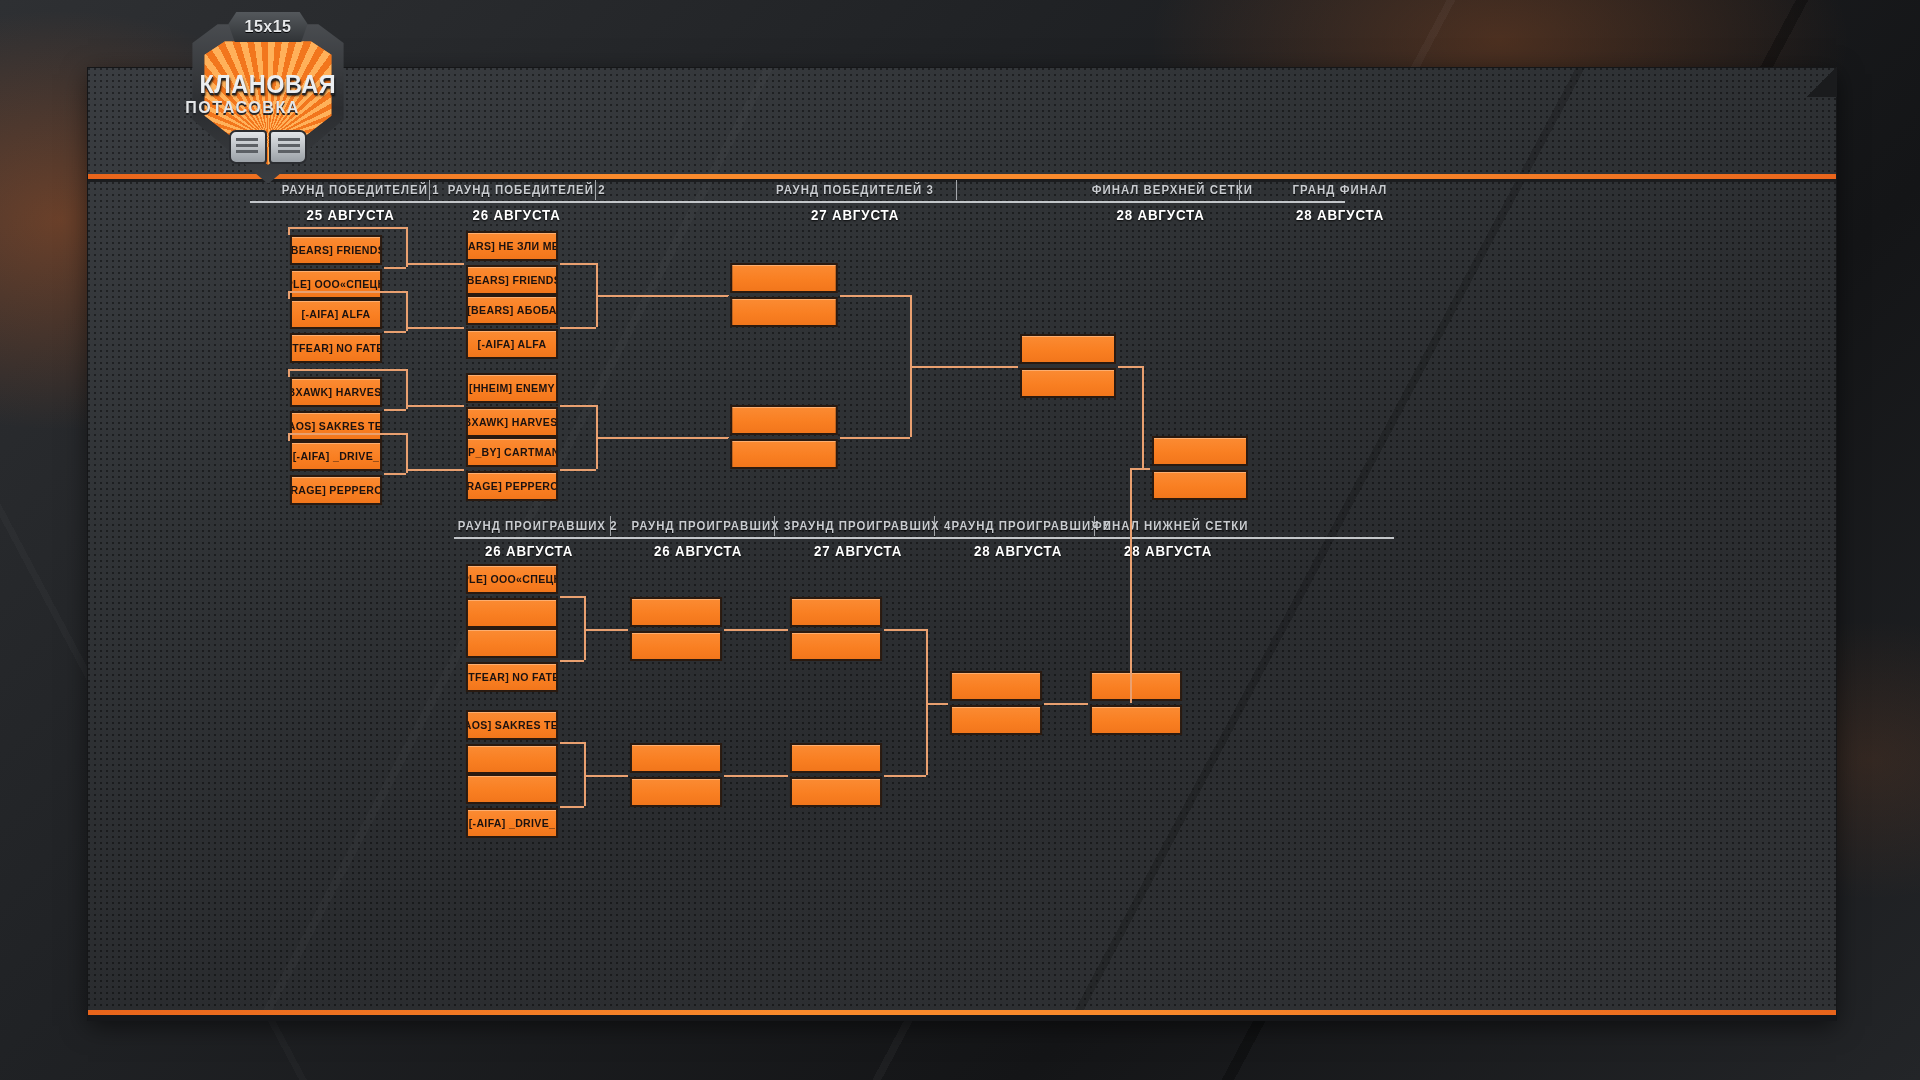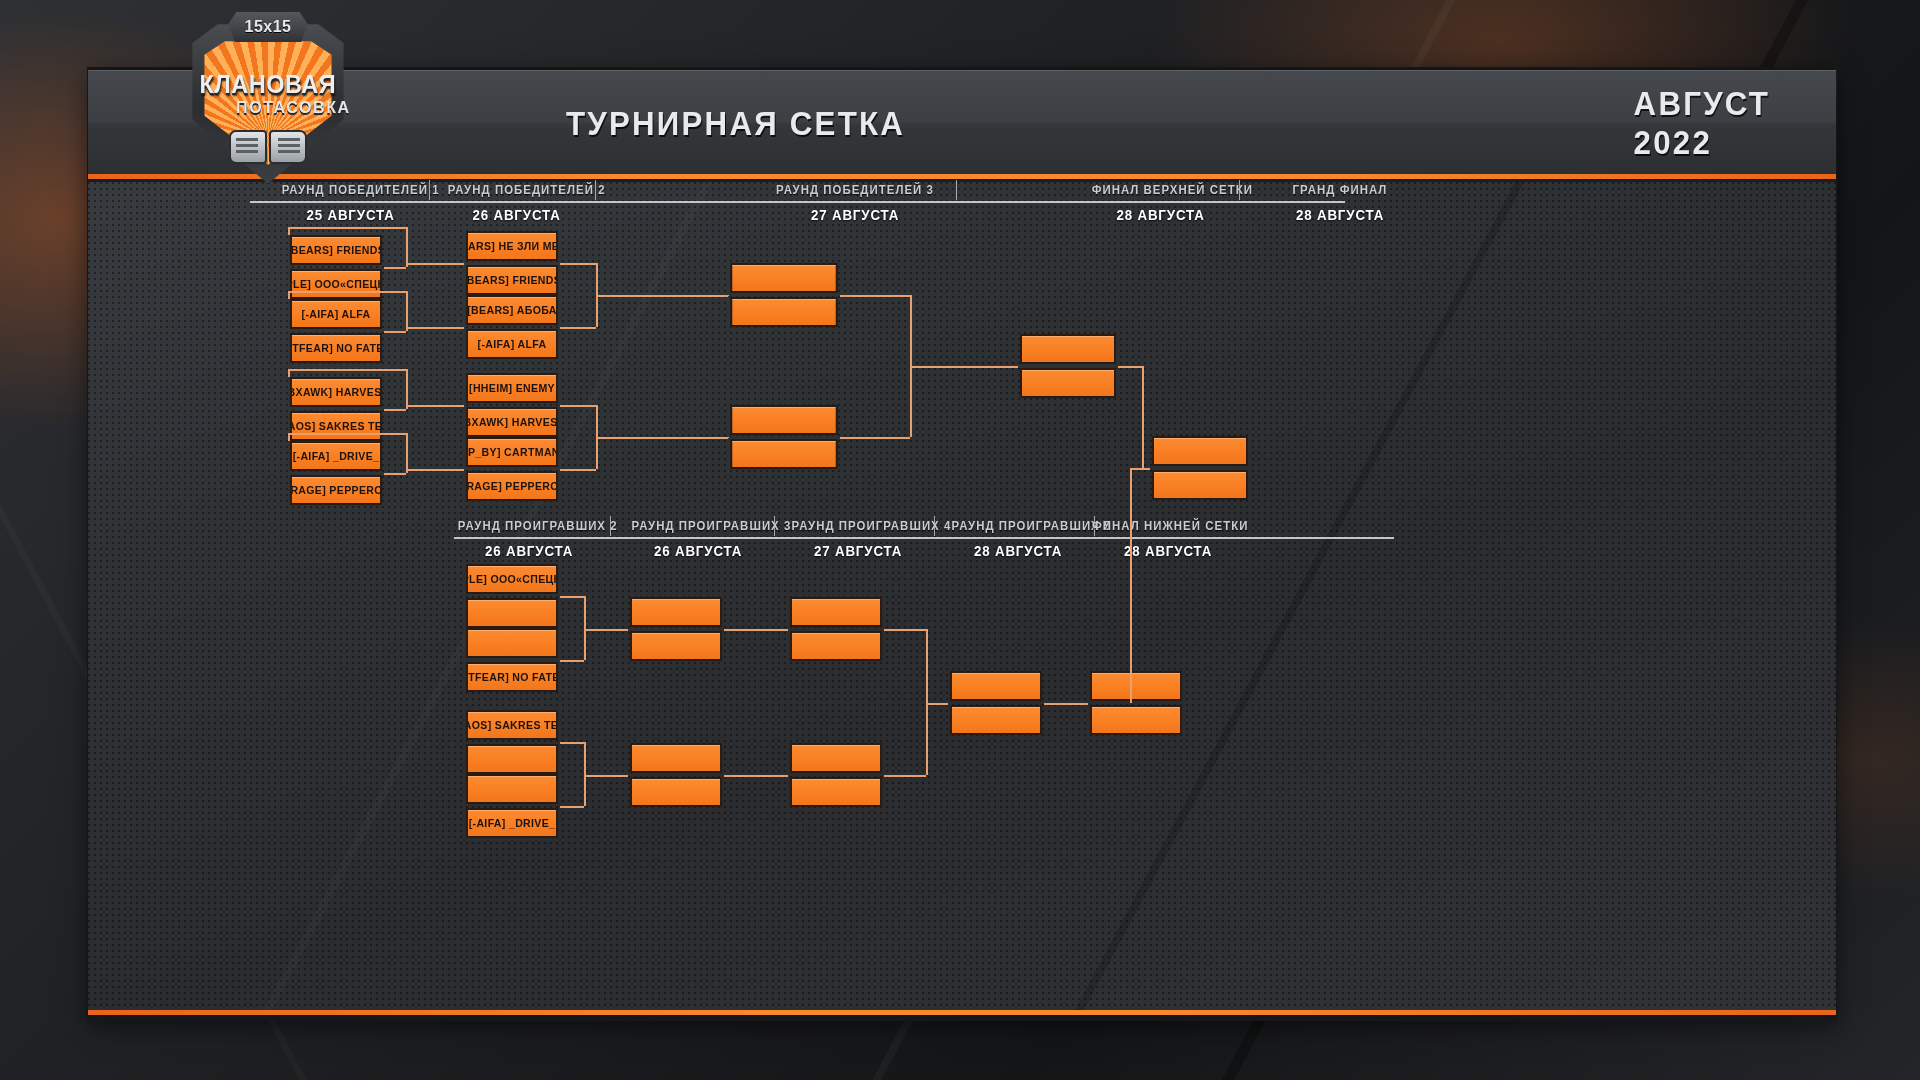--- a/index.html
+++ b/index.html
@@ -64,21 +64,21 @@
       linear-gradient(180deg,#f8882b,#e2600f);}
   .badge-top{position:absolute;left:28%;top:-2px;width:44%;height:30px;
     background:linear-gradient(180deg,#54585c,#303336);
     clip-path:polygon(10% 0,90% 0,100% 40%,92% 100%,8% 100%,0 40%);
     display:flex;align-items:center;justify-content:center;
     color:#e6e8ea;font-weight:bold;font-size:16px;letter-spacing:.5px;
     text-shadow:0 1px 0 #000;}
   .badge-name{position:absolute;left:4%;top:33%;width:92%;text-align:center;
     color:#eceef0;font-weight:bold;font-size:25px;letter-spacing:.5px;
     transform:scaleX(.94);text-shadow:0 2px 0 #24262a,1px 3px 2px rgba(0,0,0,.8);}
-  .badge-sub{position:absolute;left:4%;top:50%;width:92%;text-align:right;
+  .badge-sub{position:absolute;left:4%;top:50%;width:92%;text-align:left;
     color:#e4e6e8;font-weight:bold;font-size:16px;letter-spacing:1.6px;
     text-shadow:0 2px 0 #24262a;}
   .fists{position:absolute;left:27%;top:64%;width:46%;height:28%;
     display:flex;justify-content:center;align-items:center;gap:2px;}
   .fist{width:34px;height:30px;background:linear-gradient(180deg,#e2e5e8,#9aa0a6);
     border:2px solid #2b2d31;border-radius:7px 4px 4px 7px;position:relative;}
   .fist:last-child{transform:scaleX(-1);}
   .fist:after{content:"";position:absolute;left:5px;top:6px;width:22px;height:3px;
     box-shadow:0 0 0 0 #5c6065,0 6px 0 0 #5c6065,0 12px 0 0 #5c6065;background:#5c6065;}
 
@@ -113,25 +113,20 @@
 </style>
 </head>
 <body>
 
 <div id="stage">
 
   <div id="panel">
     <div class="cut-tr"></div>
   </div>
 
-  <div id="headerbar">
-    <div class="hb-shine"></div>
-    <div class="header-title" id="title-left">ТУРНИРНАЯ СЕТКА</div>
-    <div class="header-title" id="title-right">АВГУСТ 2022</div>
-  </div>
 
   <div id="orangerule">
     <div class="rl-dark"></div>
   </div>
 
   <div id="logo">
     <div class="badge-shape"></div>
     <div class="badge-inner"></div>
     <div class="badge-top">15x15</div>
     <div class="badge-name">КЛАНОВАЯ</div>

